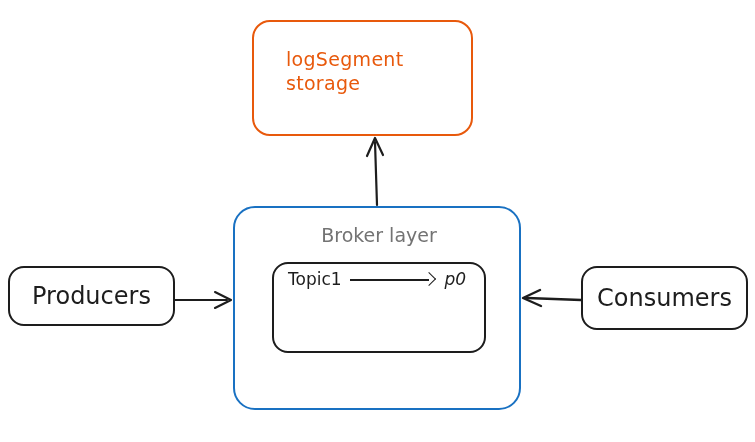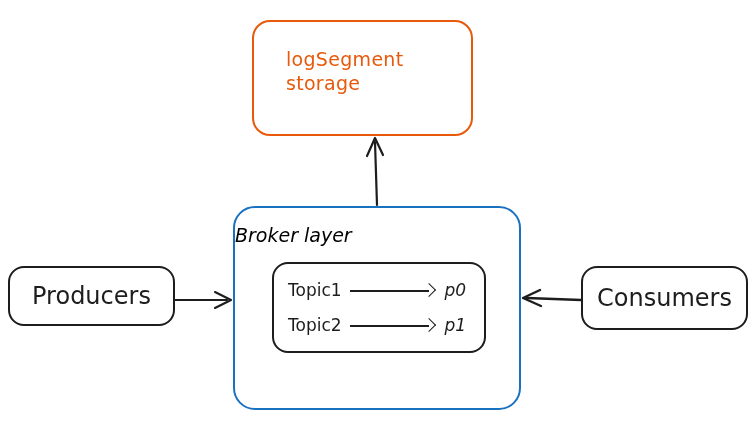--- a/index.html
+++ b/index.html
@@ -62,23 +62,23 @@
     width: 288px;
     height: 204px;
     border: 2.4px solid #1971c2;
     border-radius: 22px;
   }
   #broker-title {
     position: absolute;
     left: 0;
     top: 16px;
     width: 288px;
-    color: #000000;
+    text-align: center;
+    color: #737373;
     font-size: 19px;
-    font-style: italic;
   }
 
   
   #topics-node {
     left: 272px;
     top: 262px;
     width: 214px;
     height: 91px;
     border: 2px solid #1d1d1d;
     border-radius: 16px;
@@ -87,21 +87,21 @@
     position: absolute;
     left: 14px;
     width: 186px;
     height: 30px;
     display: flex;
     align-items: center;
     justify-content: space-between;
     color: #1d1d1d;
     font-size: 17px;
   }
-  #topic-row-0 { top: 11px; }
+  #topic-row-0 { top: 0; }
   #topic-row-1 { top: 46px; }
   .topic-name { flex: 0 0 auto; }
   .topic-part { flex: 0 0 auto; padding-right: 8px; font-style: italic; }
   .topic-arrow {
     flex: 1 1 auto;
     position: relative;
     height: 14px;
     margin: 0 6px;
   }
   .topic-arrow::before {
@@ -187,25 +187,20 @@
   <div class="node" id="broker-node">
     <div id="broker-title">Broker layer</div>
   </div>
 
   <div class="node" id="topics-node">
     <div class="topic-row" id="topic-row-0">
       <span class="topic-name">Topic1</span>
       <span class="topic-arrow"></span>
       <span class="topic-part">p0</span>
     </div>
-    <div class="topic-row" id="topic-row-1">
-      <span class="topic-name">Topic2</span>
-      <span class="topic-arrow"></span>
-      <span class="topic-part">p1</span>
-    </div>
   </div>
 
   <div class="node" id="producers-node">
     <div class="node-label">Producers</div>
   </div>
 
   <div class="node" id="consumers-node">
     <div class="node-label">Consumers</div>
   </div>
 

